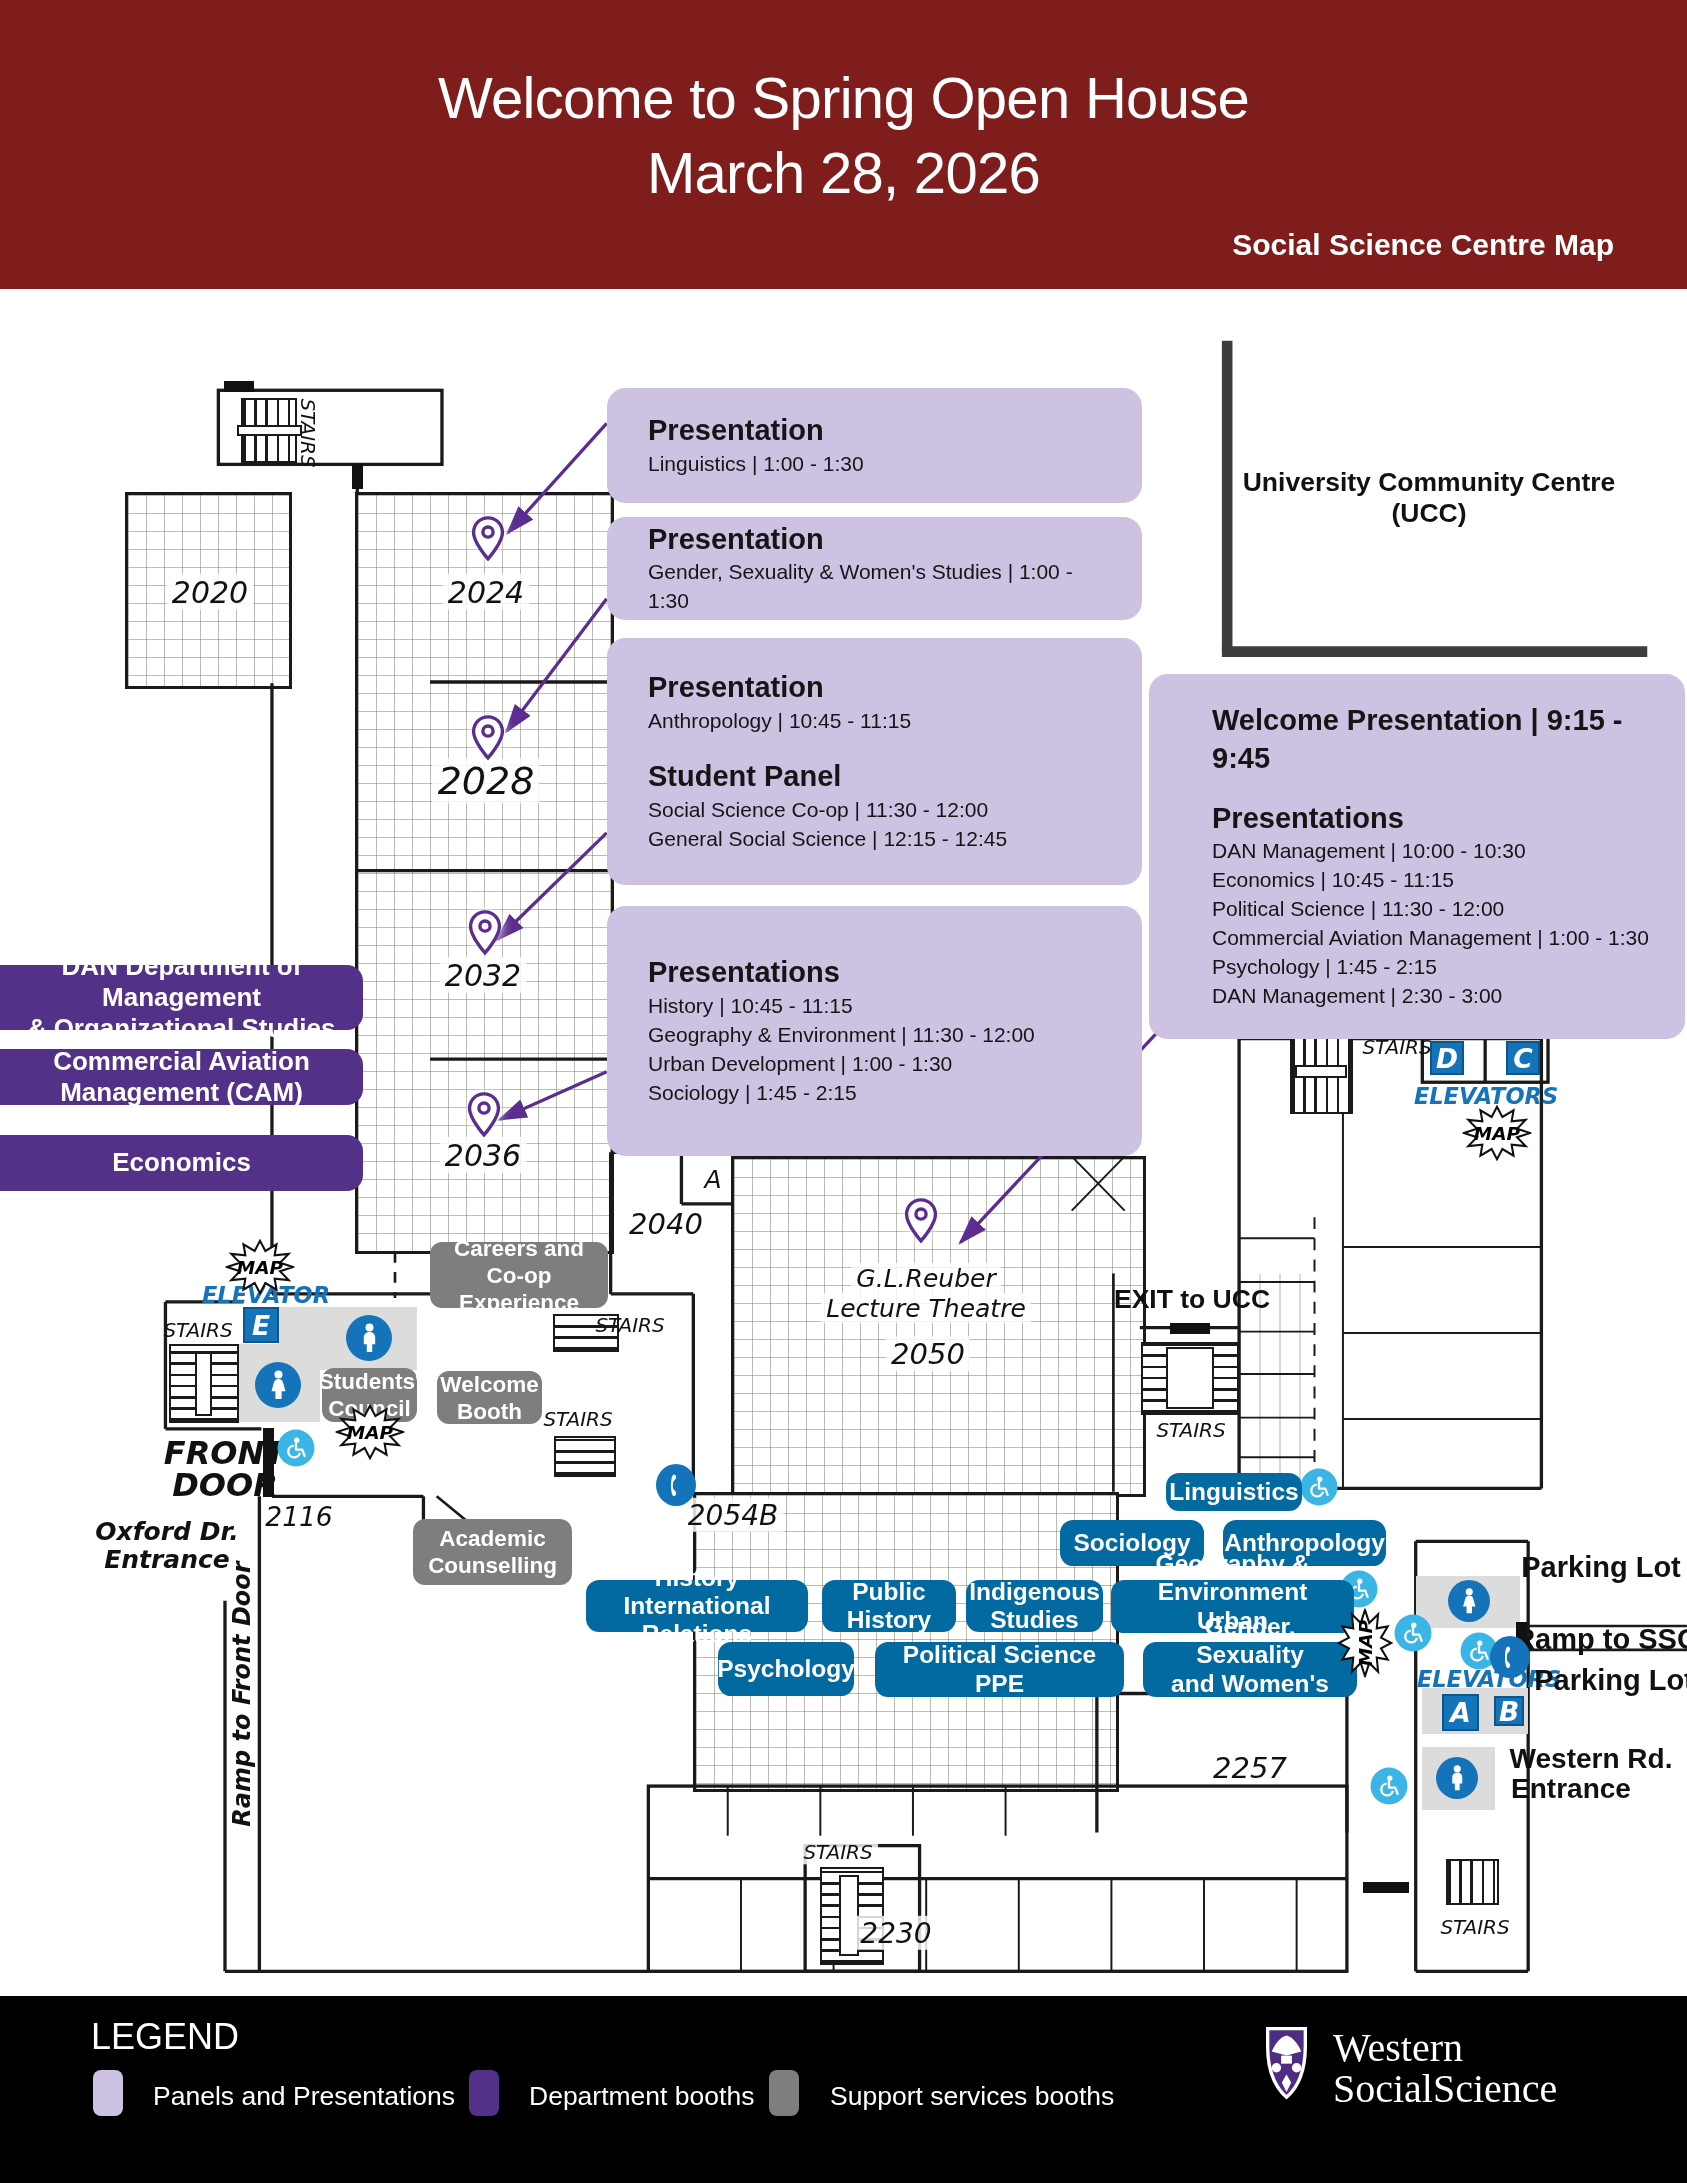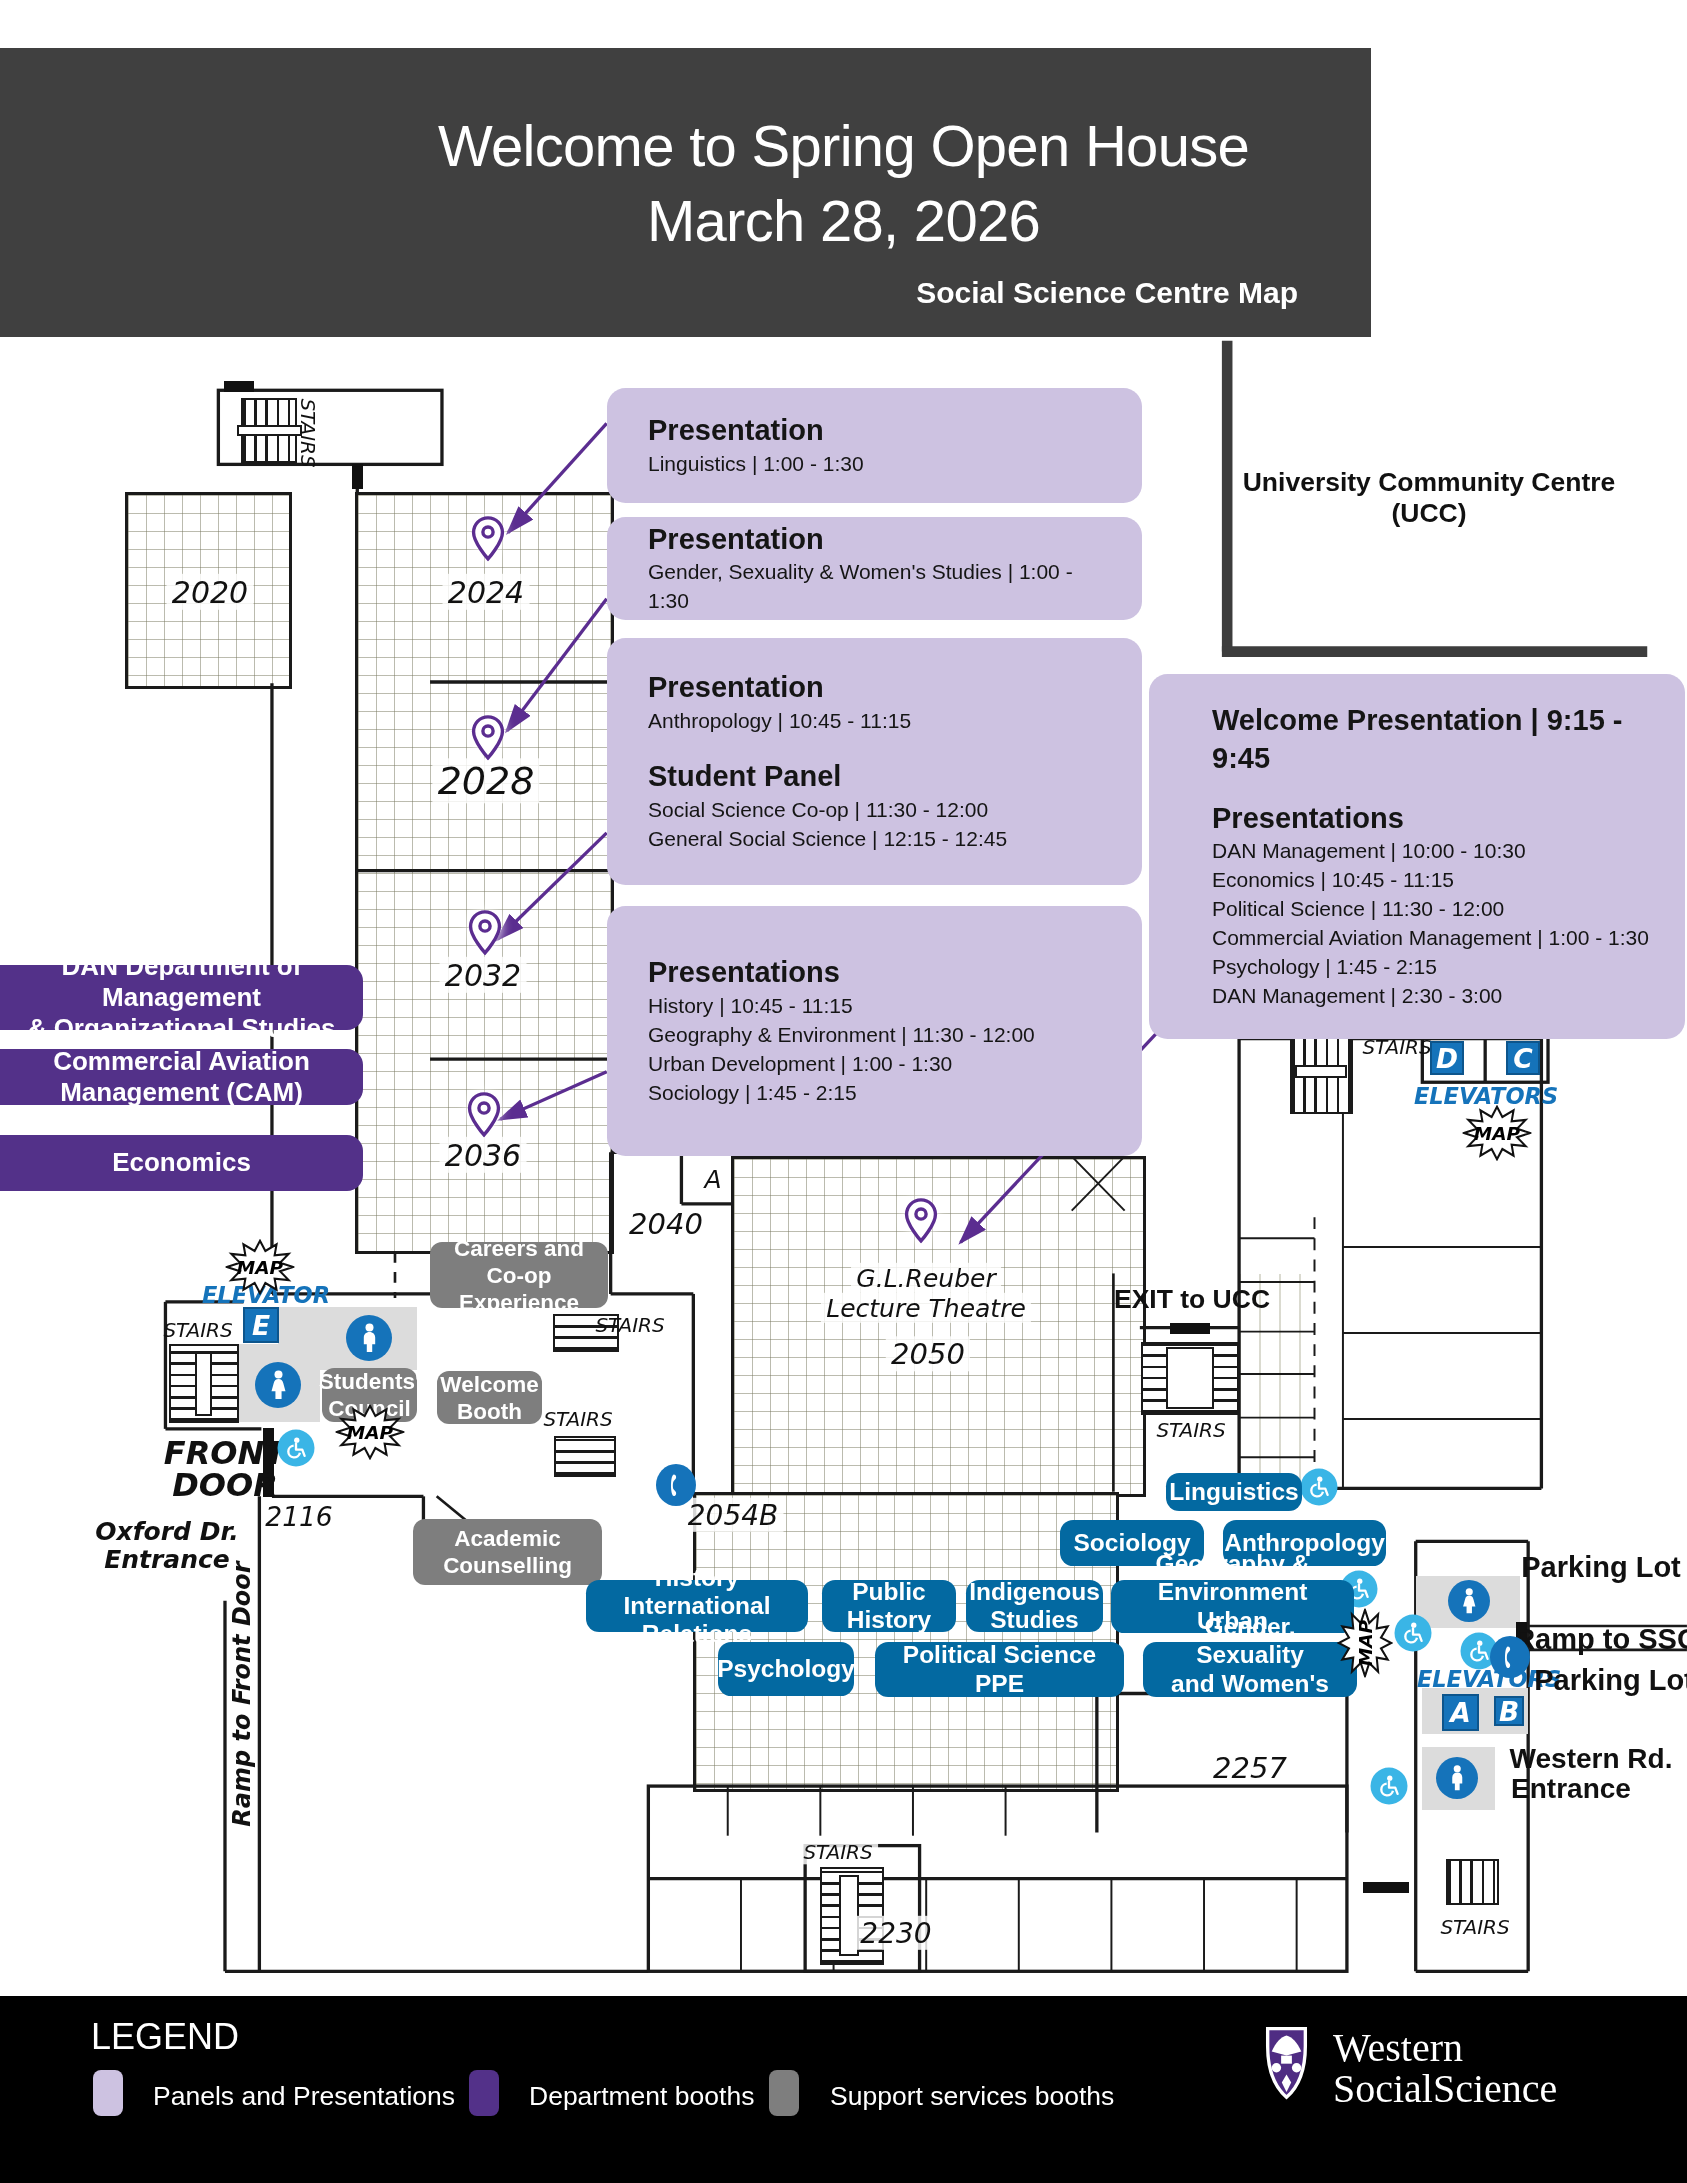--- a/index.html
+++ b/index.html
@@ -1,19 +1,19 @@
 <!DOCTYPE html>
 <html style="font-size:10.6px"><head>
 <meta charset="utf-8">
 <style>
   html,body{margin:0;padding:0;background:#fff;}
   .page{position:relative;width:1687px;height:2183px;overflow:hidden;background:#fff;
         font-family:"Liberation Sans",sans-serif;}
   
-  .hdr{position:absolute;left:0;top:0;width:1371px;height:289px;background:#404040;color:#fff;margin-top:48px;}
+  .hdr{position:absolute;left:0;top:0;width:1687px;height:289px;background:#7f1d1d;color:#fff;}
   .hdr .t{position:absolute;left:0;width:1687px;text-align:center;font-size:58px;letter-spacing:-0.7px;}
   .hdr .sub{position:absolute;right:73px;top:228px;font-size:30px;font-weight:bold;}
   .ftr{position:absolute;left:0;top:1996px;width:1687px;height:187px;background:#000;color:#fff;}
   .leg-title{position:absolute;left:91px;top:20px;font-size:36px;}
   .sw{position:absolute;top:74px;width:30px;height:46px;border-radius:8px;}
   .sw-lbl{position:absolute;top:85px;font-size:26.5px;}
   .logo-word{position:absolute;color:#fff;font-family:"Liberation Serif",serif;font-size:40px;}
   
   .grid{position:absolute;border:3.3px solid #1a1a1a;background-color:#fff;background-image:
      linear-gradient(rgba(120,120,95,.5) 1.3px,transparent 1.3px),
@@ -432,21 +432,21 @@
       <span>Experience</span>
   </div>
   <div class="sup" style="left:322px;top:1368px;width:95px;height:54px;">
     <span>Students'</span>
       <span>Council</span>
   </div>
   <div class="sup" style="left:437px;top:1371px;width:105px;height:53px;">
     <span>Welcome</span>
       <span>Booth</span>
   </div>
-  <div class="sup" style="left:413px;top:1519px;width:189px;height:66px;">
+  <div class="sup" style="left:413px;top:1519px;width:159px;height:66px;">
     <span>Academic</span>
       <span>Counselling</span>
   </div>
 
   <div class="booth" style="left:1166px;top:1473px;width:136px;height:38px;">
       <span>Linguistics</span>
     </div>
   <div class="booth" style="left:1060px;top:1520px;width:144px;height:46px;">
       <span>Sociology</span>
     </div>

